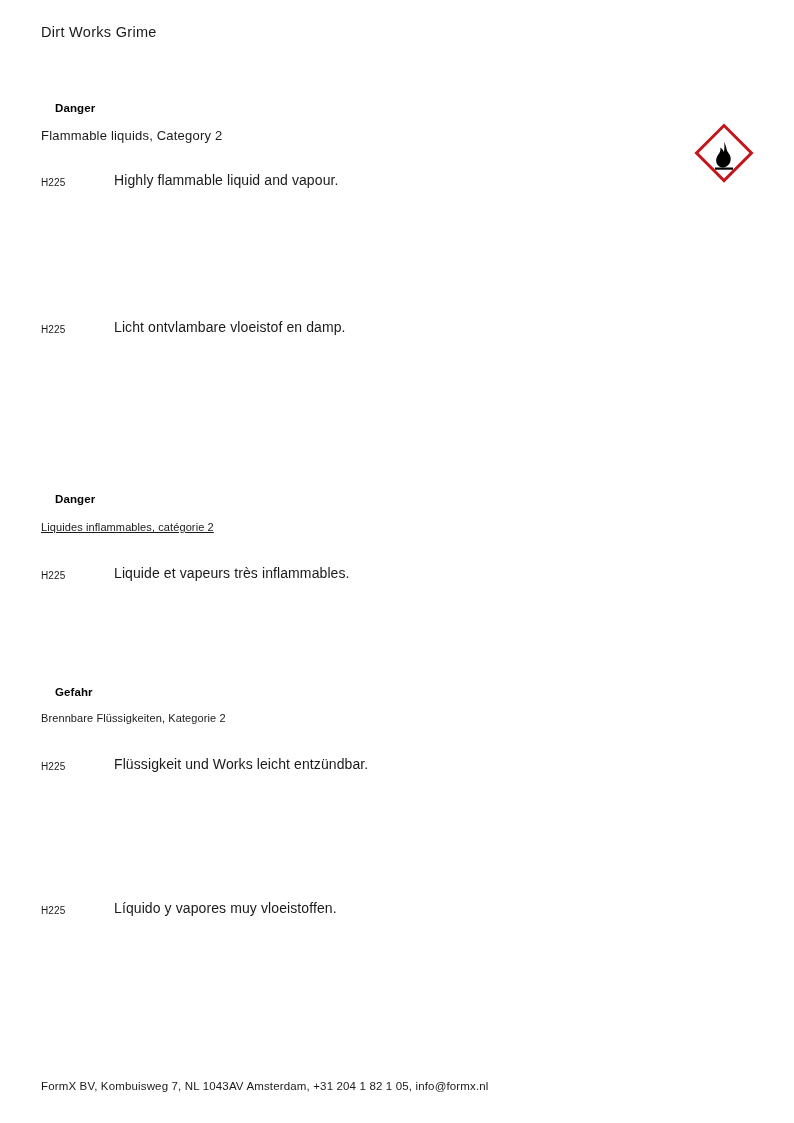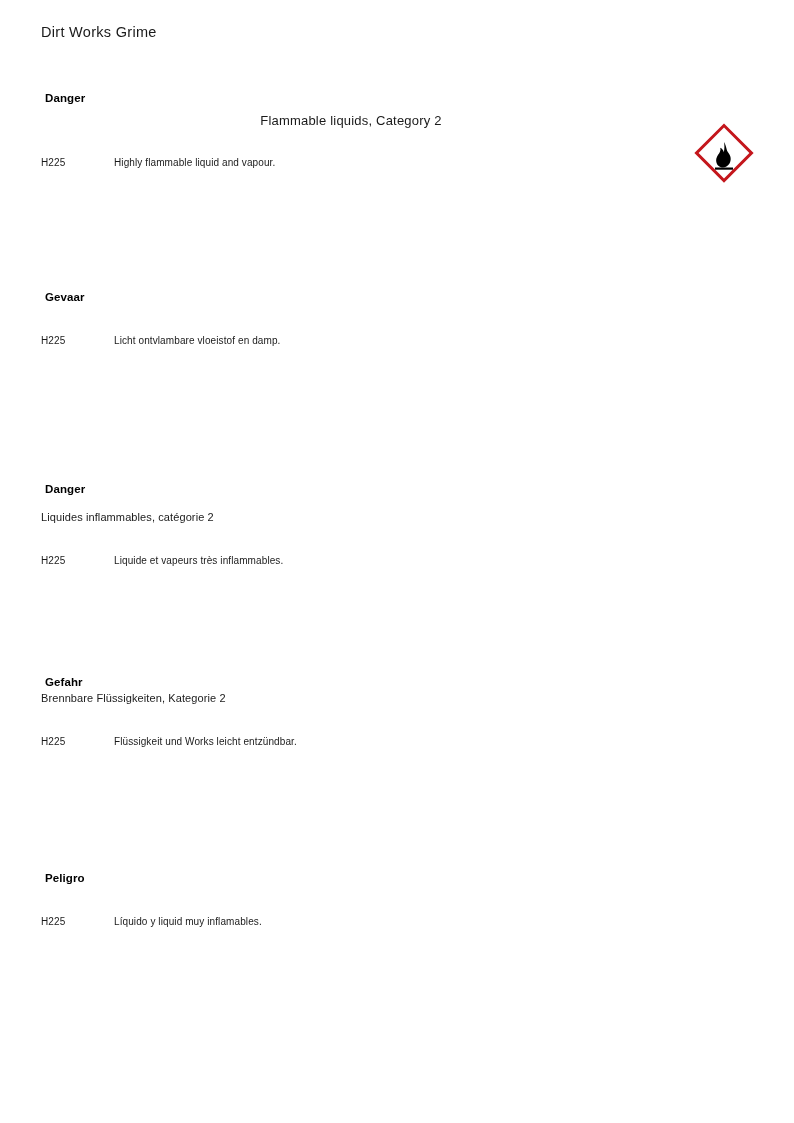--- a/index.html
+++ b/index.html
@@ -32,21 +32,21 @@
   .section {
     position: absolute;
     left: 41px;
     width: 620px;
   }
   .signal-word {
     font-size: 11.5px;
     font-weight: bold;
     color: #000000;
     letter-spacing: 0.1px;
-    margin: 4px;
+    margin: 14px;
   }
   .hazard-class {
     font-size: 11px;
     font-weight: 400;
     color: #1a1a1a;
     margin: 0;
     letter-spacing: 0.1px;
   }
   .hazard-class.first {
     font-size: 13px;
@@ -58,21 +58,21 @@
     align-items: flex-end;
   }
   .statement-code {
     width: 73px;
     font-size: 10px;
     color: #1a1a1a;
     flex: 0 0 73px;
     letter-spacing: 0.1px;
   }
   .statement-text {
-    font-size: 10px;
+    font-size: 14px;
     color: #1a1a1a;
     letter-spacing: 0.1px;
   }
   .pictogram {
     position: absolute;
     left: 694px;
     top: 123px;
     width: 60px;
     height: 60px;
   }
@@ -90,65 +90,64 @@
 </style>
 </head>
 <body>
 
 <div class="page">
 
   <div class="product-title">Dirt Works Grime</div>
 
   <div class="section" style="top:88px;">
     <p class="signal-word">Danger</p>
-    <p class="hazard-class first" style="margin-top:9px;text-align:center;">Flammable liquids, Category 2</p>
+    <p class="hazard-class first" style="margin-top:9px;">Flammable liquids, Category 2</p>
     <div class="statement-row" style="margin-top:29px;">
       <span class="statement-code">H225</span>
       <span class="statement-text">Highly flammable liquid and vapour.</span>
     </div>
   </div>
 
   <div class="pictogram">
     <svg width="60" height="60" viewBox="0 0 60 60" xmlns="http://www.w3.org/2000/svg" aria-hidden="true">
       <rect x="30" y="2.5" width="38.9" height="38.9" transform="rotate(45 30 2.5)" fill="#ffffff" stroke="#c4161c" stroke-width="3"></rect>
       <g transform="translate(30,34)">
         <path d="M0,-15 C3,-10 2,-7 4.5,-4 C7,-1 7.5,3 5.5,6.5 C3.8,9.4 1.2,10.5 -1,10.5 C-4.5,10.5 -7.5,8 -7.8,4.2 C-8.1,0.3 -5.8,-2.2 -4.4,-4.6 C-3.5,-6.2 -3.3,-7.6 -3.8,-9.2 C-1.6,-8.2 -0.6,-6.6 -0.2,-4.8 C0.6,-8.2 0.6,-11.6 0,-15 Z" fill="#000000"></path>
         <rect x="-9" y="10.5" width="18" height="2.2" fill="#000000"></rect>
       </g>
     </svg>
   </div>
 
   <div class="section" style="top:287px;">
-    <p class="signal-word">Gevaar</p>
     <div class="statement-row" style="margin-top:32px;">
       <span class="statement-code">H225</span>
       <span class="statement-text">Licht ontvlambare vloeistof en damp.</span>
     </div>
   </div>
 
   <div class="section" style="top:479px;">
     <p class="signal-word">Danger</p>
-    <p class="hazard-class" style="margin-top:16px;">Liquides inflammables, catégorie 2</p>
+    <p class="hazard-class" style="margin-top:16px;text-decoration:underline;">Liquides inflammables, catégorie 2</p>
     <div class="statement-row" style="margin-top:32px;">
       <span class="statement-code">H225</span>
       <span class="statement-text">Liquide et vapeurs très inflammables.</span>
     </div>
   </div>
 
   <div class="section" style="top:672px;">
     <p class="signal-word">Gefahr</p>
     <p class="hazard-class" style="margin-top:0;">Brennbare Flüssigkeiten, Kategorie 2</p>
     <div class="statement-row" style="margin-top:32px;">
       <span class="statement-code">H225</span>
       <span class="statement-text">Flüssigkeit und Works leicht entzündbar.</span>
     </div>
   </div>
 
   <div class="section" style="top:868px;">
-    <p class="signal-word">Peligro</p>
     <div class="statement-row" style="margin-top:32px;">
       <span class="statement-code">H225</span>
-      <span class="statement-text">Líquido y liquid muy inflamables.</span>
+      <span class="statement-text">Líquido y vapores muy vloeistoffen.</span>
     </div>
   </div>
 
+  <div class="footer">FormX BV, Kombuisweg 7, NL 1043AV Amsterdam, +31 204 1 82 1 05, info@formx.nl</div>
 
 </div>
 
 </body></html>

